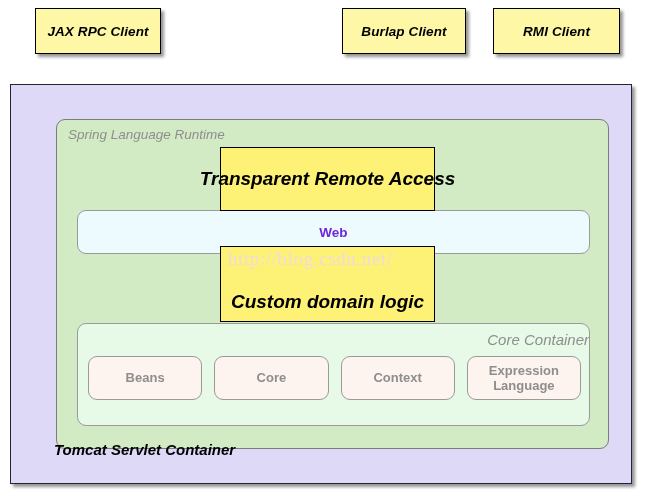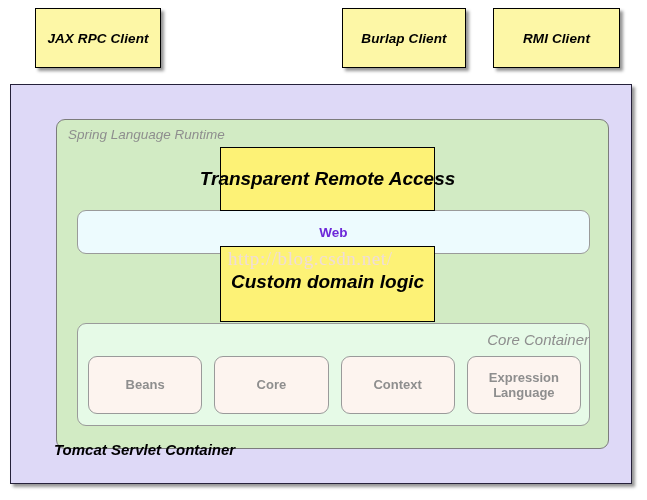--- a/index.html
+++ b/index.html
@@ -19,21 +19,21 @@
   #client-row {
     position: absolute;
     left: 0;
     top: 0;
     width: 647px;
     height: 70px;
   }
   .client-box {
     position: absolute;
     top: 8px;
-    height: 60px;
+    height: 46px;
     background: #FDF7A6;
     border: 1.5px solid #000000;
     box-shadow: 3px 3px 3px rgba(0,0,0,0.42);
     display: flex;
     align-items: center;
     justify-content: center;
     box-sizing: border-box;
   }
   .client-label {
     font-style: italic;
@@ -135,21 +135,21 @@
     text-align: right;
     font-style: italic;
     font-size: 15px;
     color: #8e8e8e;
   }
   #core-modules {
     position: absolute;
     left: 10px;
     top: 32px;
     width: 493px;
-    height: 58px;
+    height: 44px;
     display: flex;
     gap: 12px;
     border-radius: 23px;
   }
   .core-module {
     flex: 1;
     background: #FDF4EF;
     border: 1.2px solid #9a9a9a;
     border-radius: 9px;
     box-sizing: border-box;
@@ -189,21 +189,21 @@
     top: 147px;
     width: 215px;
     height: 64px;
   }
   #custom-domain-logic {
     left: 220px;
     top: 246px;
     width: 215px;
     height: 76px;
     align-items: flex-end;
-    padding-bottom: 28px;
+    padding-bottom: 8px;
   }
 
   
   #watermark {
     position: absolute;
     left: 228px;
     top: 248px;
     font-family: "Liberation Serif", serif;
     font-size: 19px;
     letter-spacing: 0.6px;

